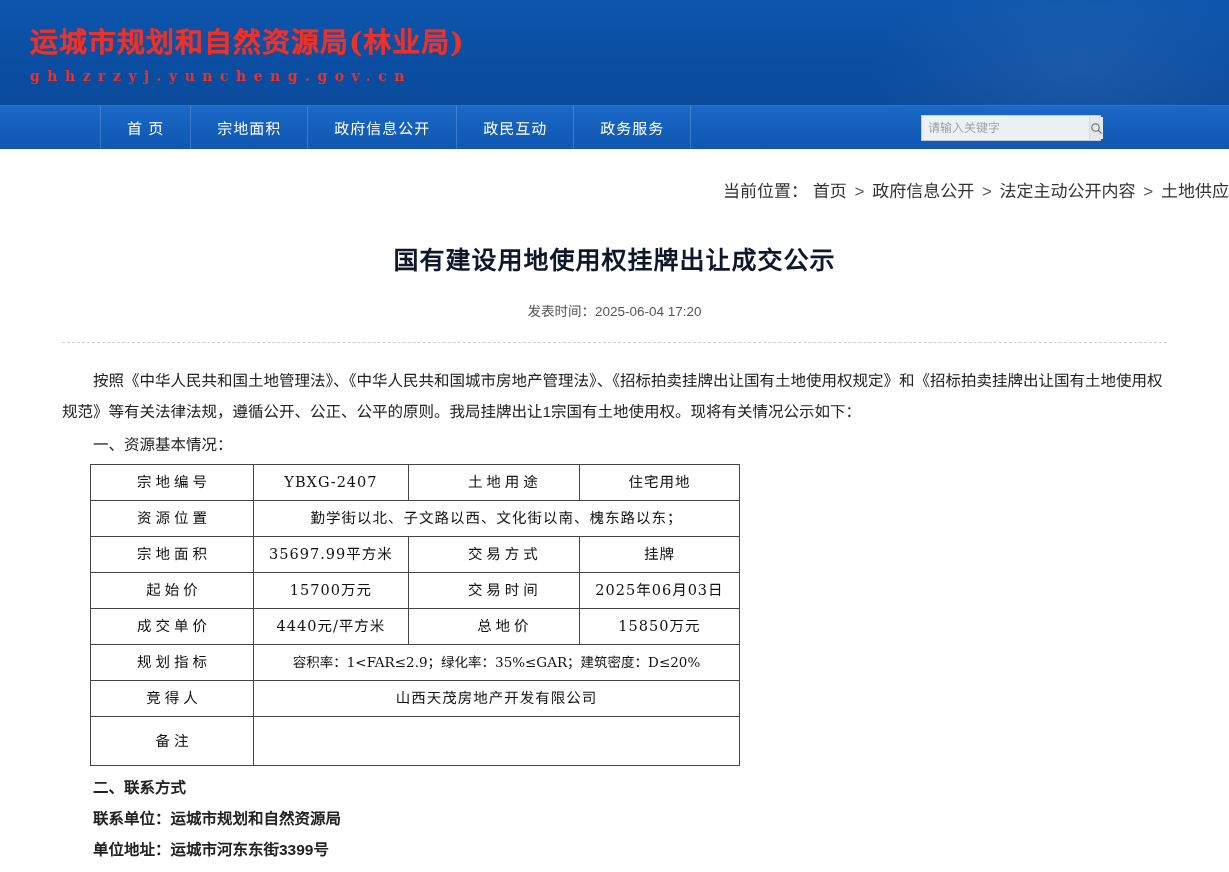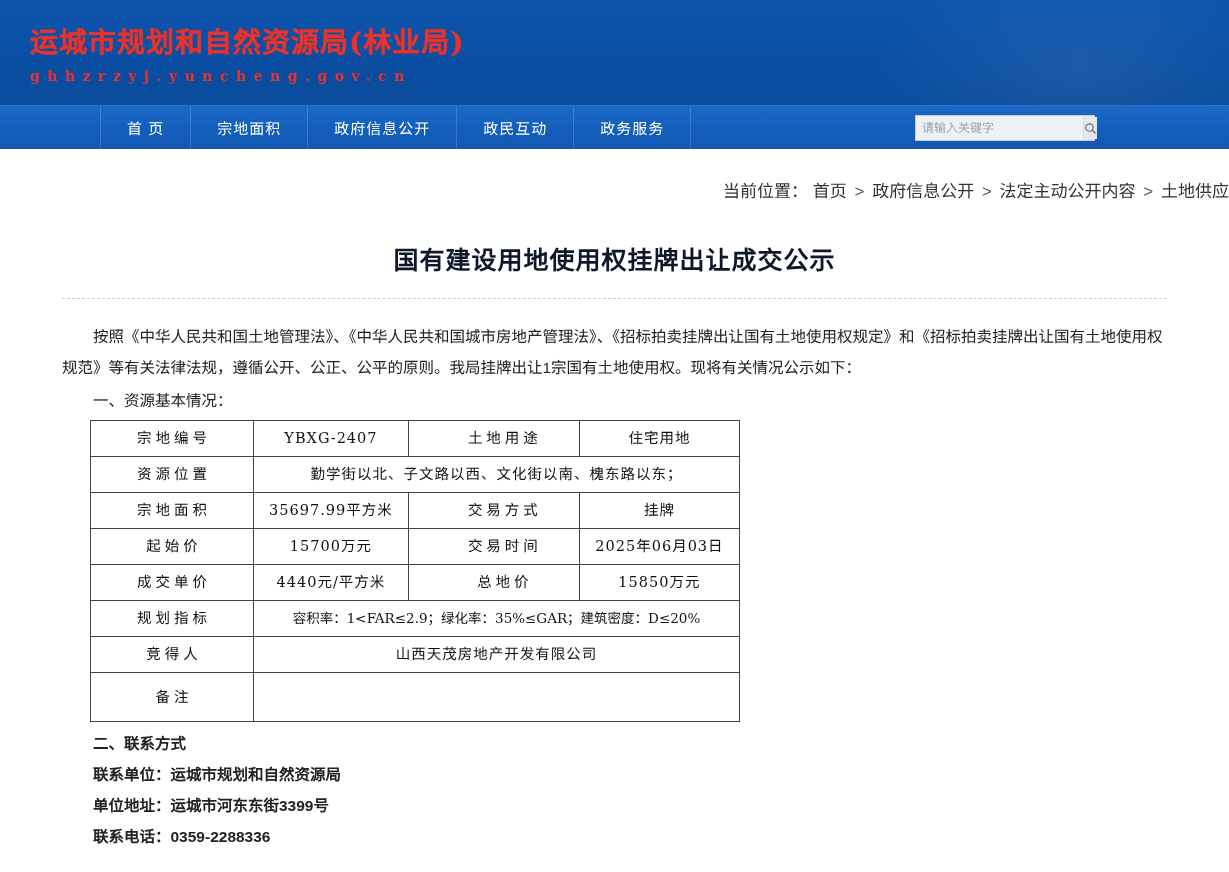--- a/index.html
+++ b/index.html
@@ -81,21 +81,21 @@
     font-size: 15px;
     letter-spacing: 1px;
     cursor: pointer;
     border-right: 1px solid rgba(255,255,255,0.18);
     white-space: nowrap;
   }
   .nav-item:first-child { border-left: 1px solid rgba(255,255,255,0.18); }
 
   .search-wrap {
     position: absolute;
-    right: 134px;
+    right: 128px;
     top: 9px;
     width: 178px;
     height: 24px;
     background: #eef1f4;
     border: 1px solid #c4ccd4;
     display: flex;
     align-items: center;
   }
   .search-input {
     flex: 1;
@@ -258,20 +258,23 @@
     <span class="sep">&gt;</span>
     <a>法定主动公开内容</a>
     <span class="sep">&gt;</span>
     <a>土地供应</a>
   </div>
 
   <div class="article">
 
     <div class="article-title">国有建设用地使用权挂牌出让成交公示</div>
 
+    <div class="article-meta">
+      <span>发表时间：</span><span>2025-06-04 17:20</span>
+    </div>
 
     <hr class="meta-divider">
 
     <div class="article-body">
 
       <div class="para-indent">按照《中华人民共和国土地管理法》、《中华人民共和国城市房地产管理法》、《招标拍卖挂牌出让国有土地使用权规定》和《招标拍卖挂牌出让国有土地使用权规范》等有关法律法规，遵循公开、公正、公平的原则。我局挂牌出让1宗国有土地使用权。现将有关情况公示如下：</div>
 
       <div class="section-head">一、资源基本情况：</div>
 
       <table class="land-table">

